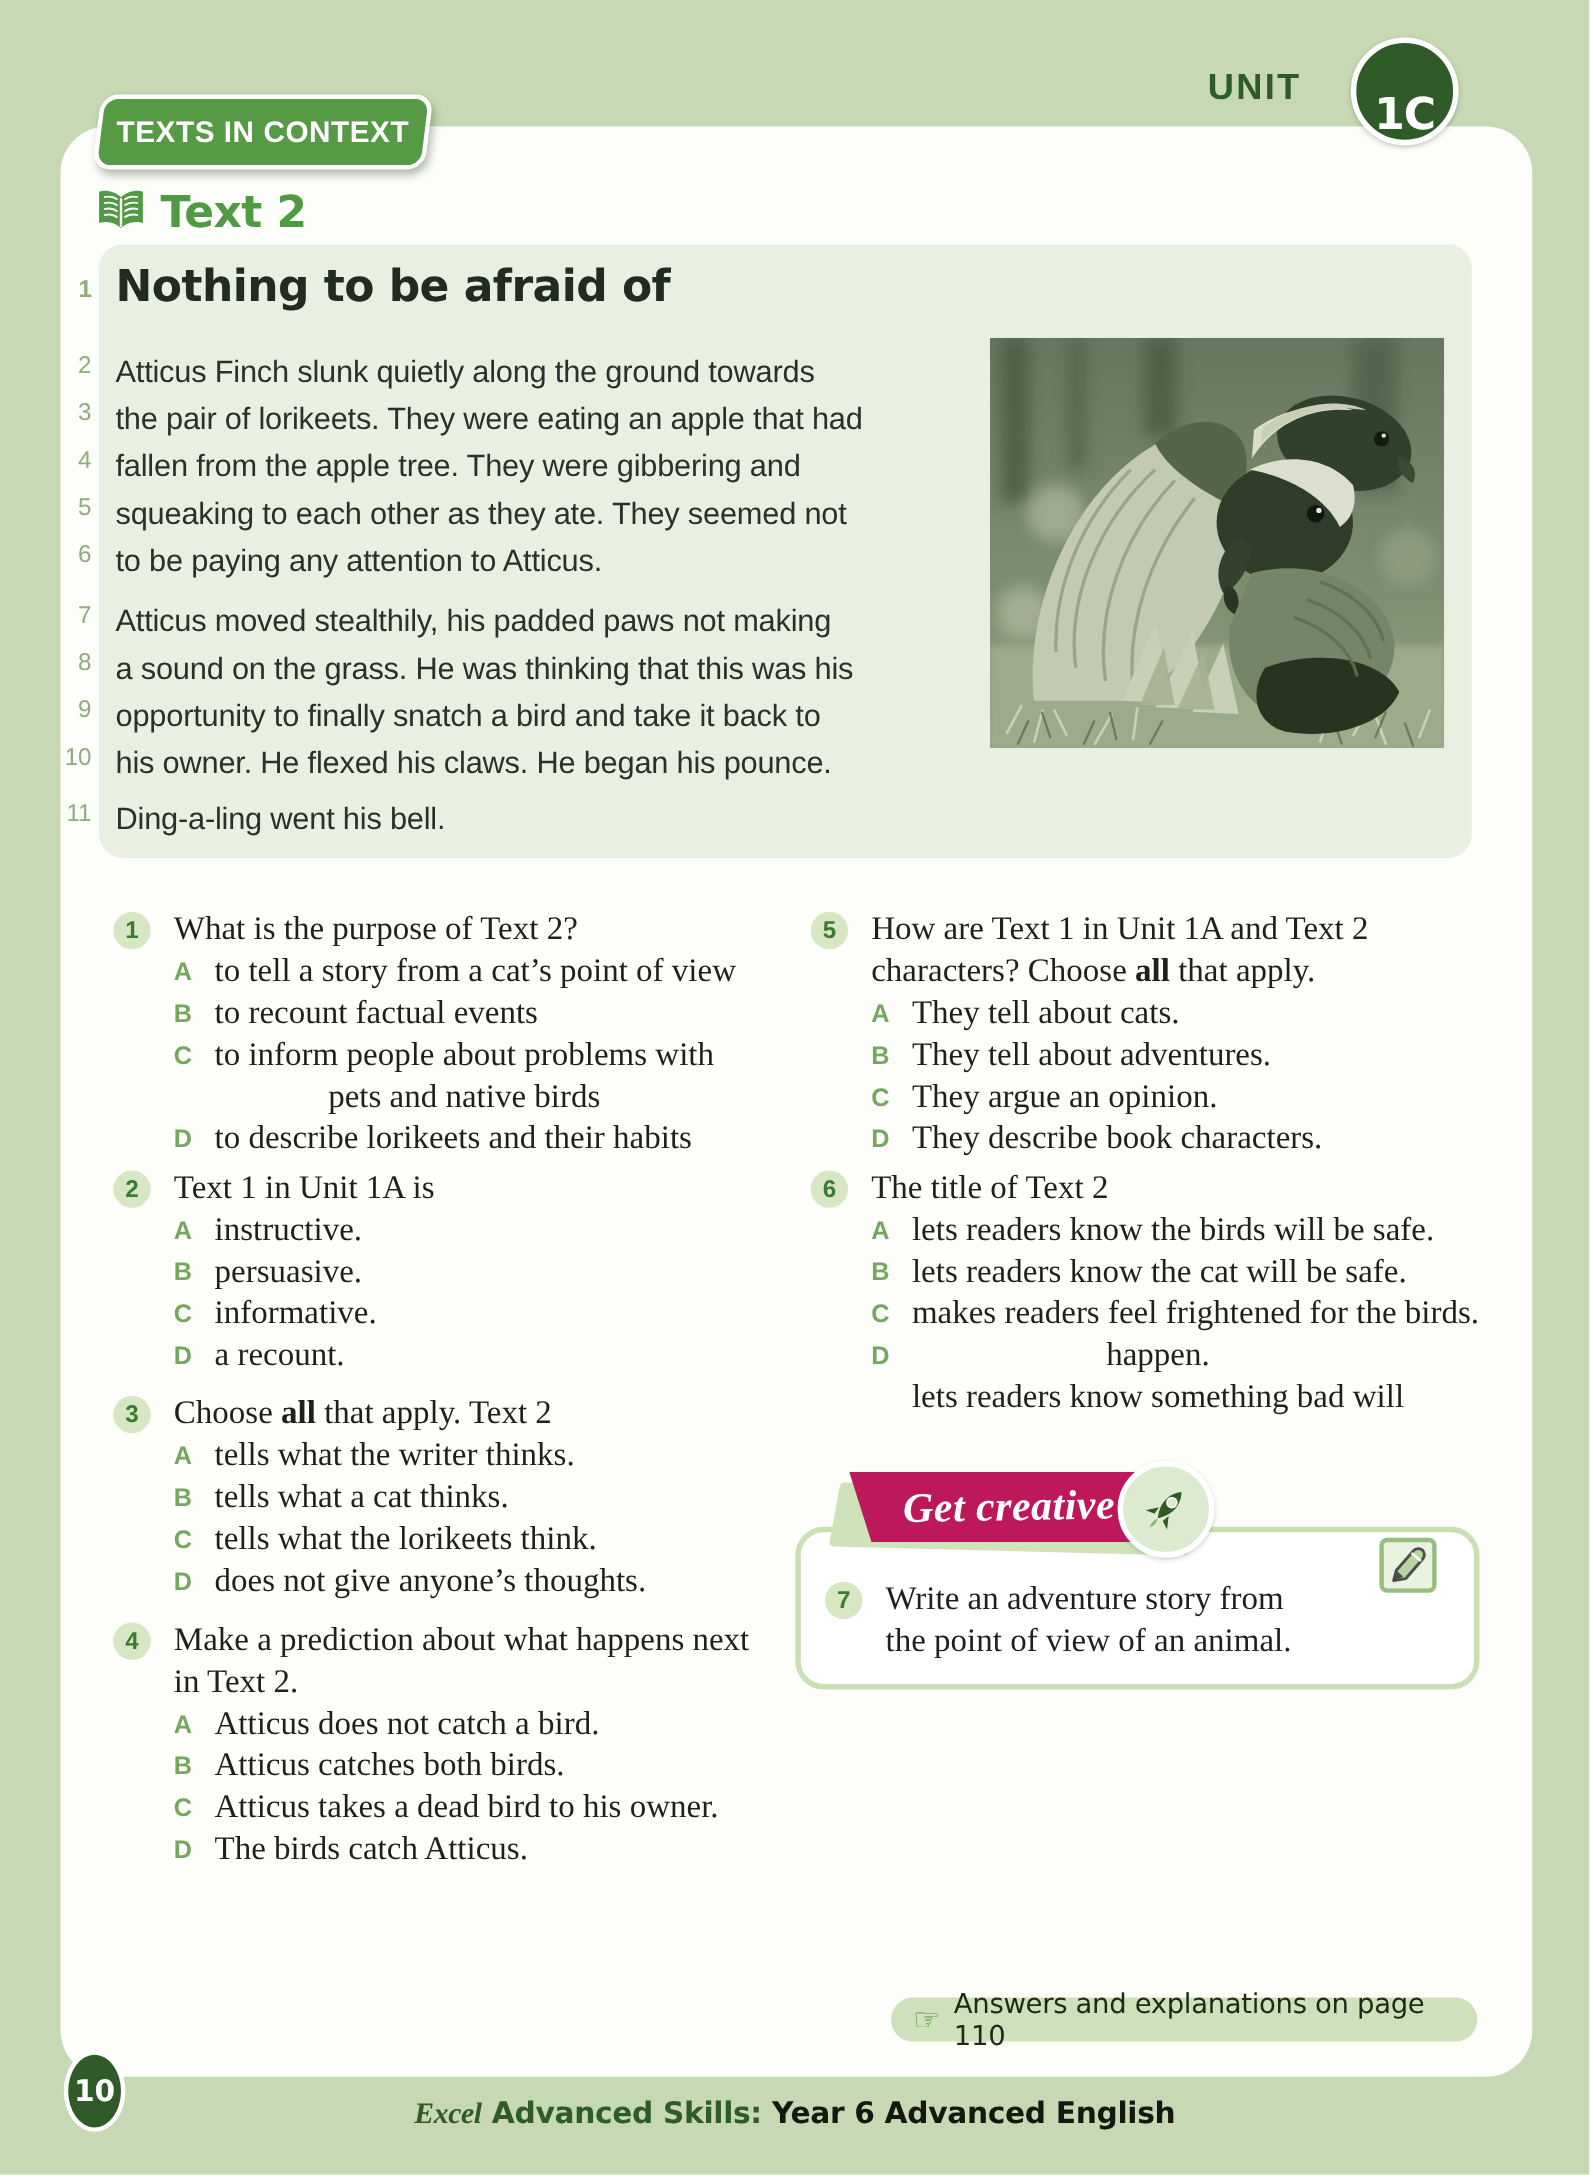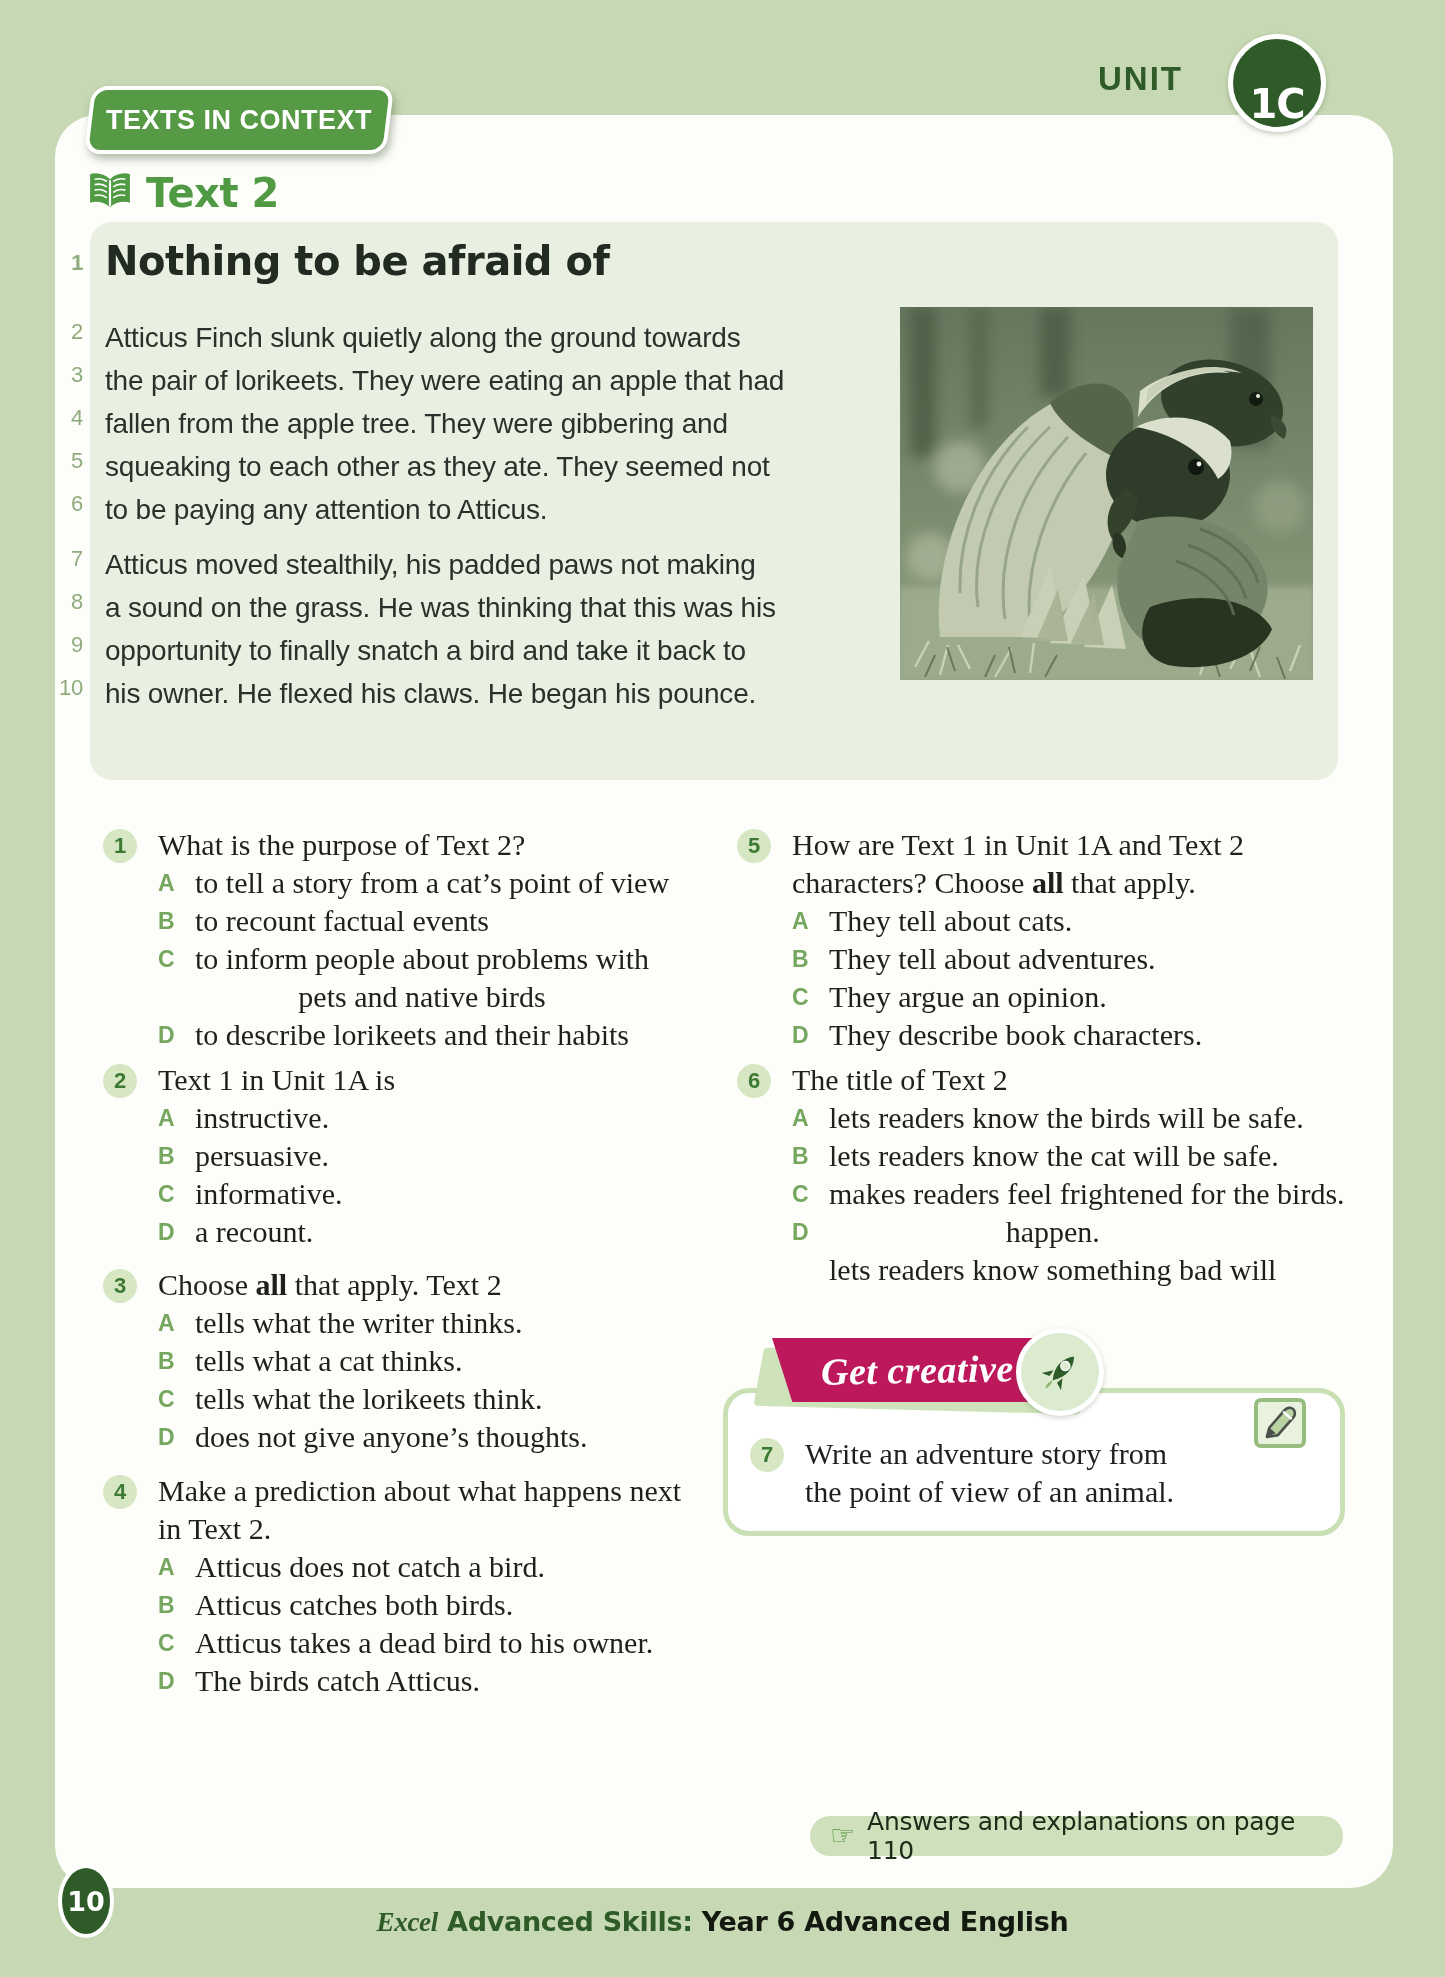--- a/index.html
+++ b/index.html
@@ -118,20 +118,23 @@
         <div class="pline"><span class="lnum">3</span><span class="ltext">the pair of lorikeets. They were eating an apple that had</span></div>
         <div class="pline"><span class="lnum">4</span><span class="ltext">fallen from the apple tree. They were gibbering and</span></div>
         <div class="pline"><span class="lnum">5</span><span class="ltext">squeaking to each other as they ate. They seemed not</span></div>
         <div class="pline"><span class="lnum">6</span><span class="ltext">to be paying any attention to Atticus.</span></div>
       </div>
       <div class="para para2">
         <div class="pline"><span class="lnum">7</span><span class="ltext">Atticus moved stealthily, his padded paws not making</span></div>
         <div class="pline"><span class="lnum">8</span><span class="ltext">a sound on the grass. He was thinking that this was his</span></div>
         <div class="pline"><span class="lnum">9</span><span class="ltext">opportunity to finally snatch a bird and take it back to</span></div>
         <div class="pline"><span class="lnum">10</span><span class="ltext">his owner. He flexed his claws. He began his pounce.</span></div>
+      </div>
+      <div class="para para3">
+        <div class="pline"><span class="lnum">11</span><span class="ltext">Ding-a-ling went his bell.</span></div>
       </div>
     </div>
   </div>
 
   <div class="photo">
     <svg width="413" height="373" viewBox="0 0 413 373" preserveAspectRatio="none">
       <defs>
         <linearGradient id="bgG" x1="0" y1="0" x2="0" y2="1">
           <stop offset="0" stop-color="#66775e"></stop>
             <stop offset=".65" stop-color="#7e8f72"></stop>

